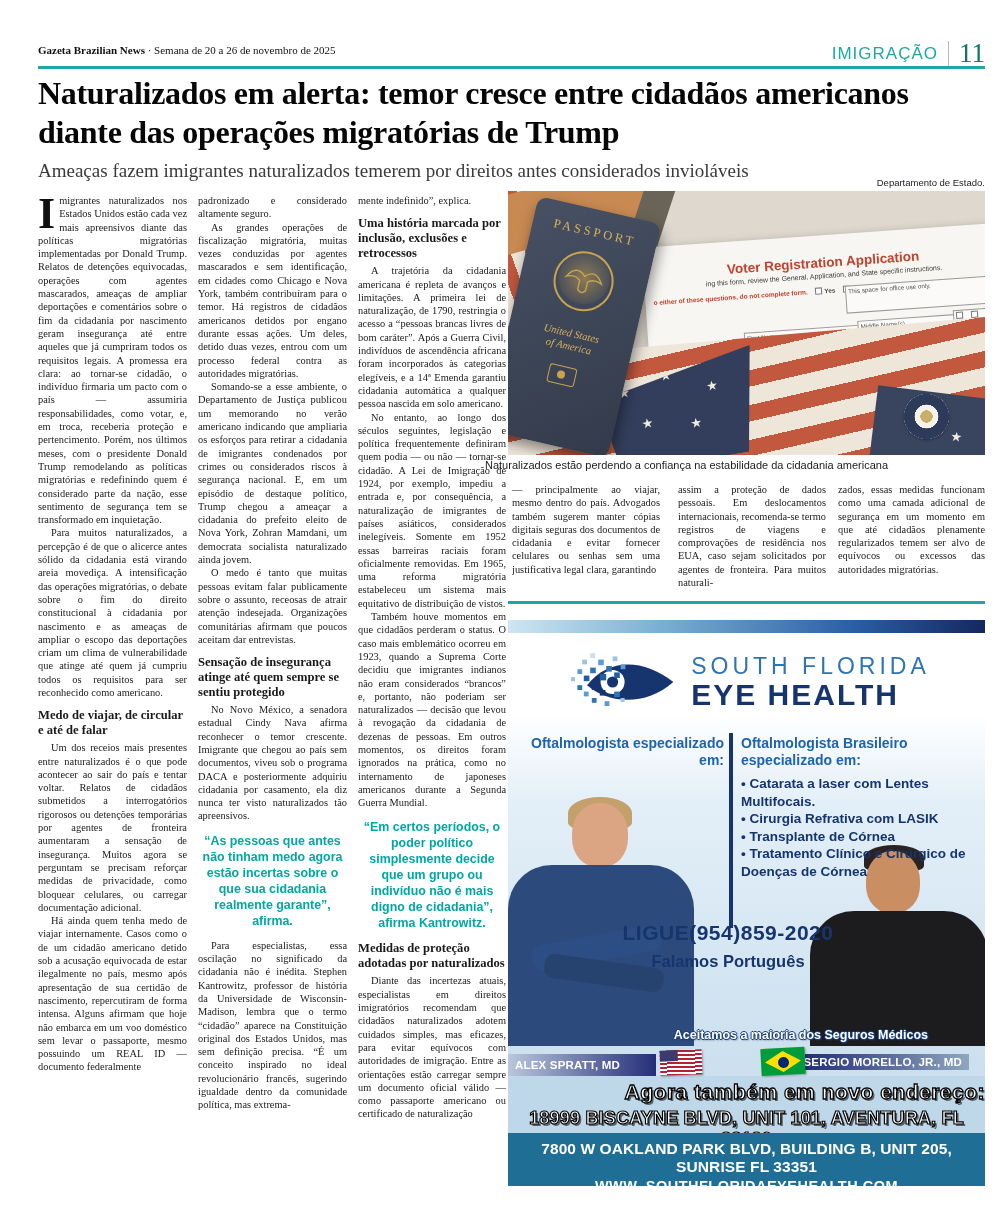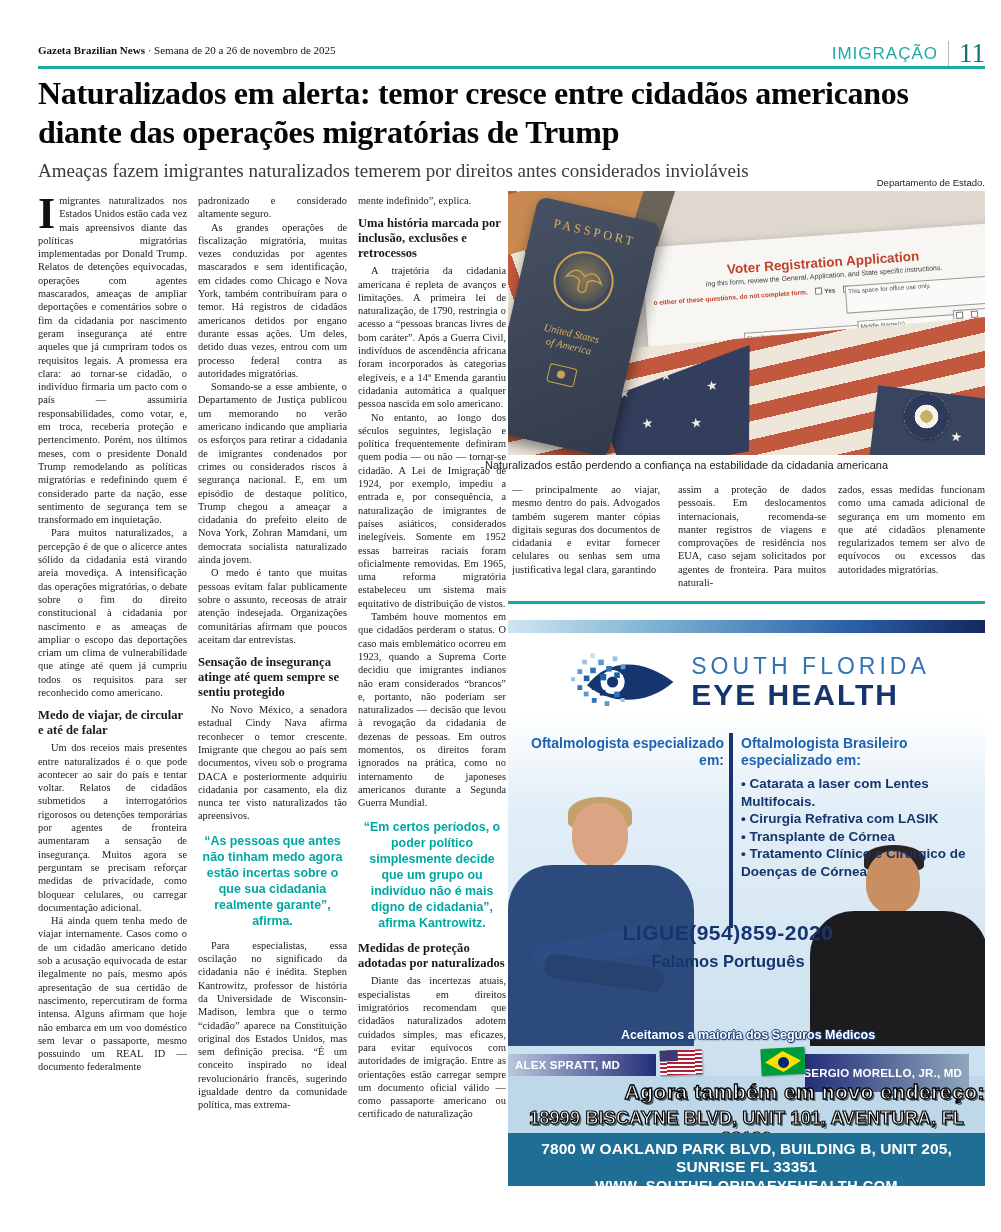--- a/index.html
+++ b/index.html
@@ -73,23 +73,23 @@
   .svc-divider{position:absolute;left:221px;top:100px;width:3.5px;height:195px;background:#16356f;z-index:3;}
   .ad-phone{position:absolute;left:55px;top:288px;width:330px;text-align:center;color:#16356f;font-weight:bold;font-size:21px;letter-spacing:0.5px;z-index:4;}
   .ad-lang{position:absolute;left:55px;top:319px;width:330px;text-align:center;color:#16356f;font-weight:bold;font-size:16.5px;z-index:4;}
   .doc{position:absolute;z-index:2;}
   .doc-left{left:-4px;top:152px;width:195px;height:261px;}
   .doc-right{left:300px;top:208px;width:181px;height:205px;}
   .d-head{position:absolute;border-radius:48% 48% 44% 44%;}
   .d-hair{position:absolute;border-radius:50% 50% 20% 20%;}
   .d-body{position:absolute;border-radius:44px 44px 0 0;}
   .d-arm{position:absolute;border-radius:10px;}
-  .ad-insur{position:absolute;left:60px;top:395px;width:360px;text-align:center;color:#fff;font-weight:bold;font-size:12.5px;z-index:5;text-shadow:-1px 0 #1a3f7c,1px 0 #1a3f7c,0 -1px #1a3f7c,0 1px #1a3f7c,1px 1px 2px #1a3f7c;}
+  .ad-insur{position:absolute;left:60px;top:395px;width:360px;text-align:right;color:#fff;font-weight:bold;font-size:12.5px;z-index:5;text-shadow:-1px 0 #1a3f7c,1px 0 #1a3f7c,0 -1px #1a3f7c,0 1px #1a3f7c,1px 1px 2px #1a3f7c;}
   .bar-left{position:absolute;left:0;top:421px;width:148px;height:22px;background:linear-gradient(90deg,#b9c7dc,#232e78);z-index:5;display:flex;align-items:center;}
-  .bar-right{position:absolute;left:297px;top:421px;width:164px;height:38px;background:linear-gradient(90deg,#232e78,#8fa7bd);z-index:5;display:flex;align-items:center;justify-content:flex-end;}
+  .bar-right{position:absolute;left:297px;top:421px;width:164px;height:16px;background:linear-gradient(90deg,#232e78,#8fa7bd);z-index:5;display:flex;align-items:center;justify-content:flex-end;}
   .bar-name{color:#fff;font-weight:bold;font-size:11.5px;letter-spacing:0.2px;padding:0 7px;white-space:nowrap;}
   .flag-us{position:absolute;left:152px;top:417px;width:42px;height:25px;z-index:6;background:repeating-linear-gradient(180deg,#b22234 0 2px,#ffffff 2px 4px);box-shadow:1px 1px 2px rgba(0,0,0,.3);transform:rotate(-2deg);}
   .flag-us:before{content:"";position:absolute;left:0;top:0;width:18px;height:11px;background:#3c3b6e;}
   .flag-br{position:absolute;left:253px;top:415px;width:44px;height:27px;z-index:6;background:#009b3a;box-shadow:1px 1px 2px rgba(0,0,0,.3);transform:rotate(-3deg);}
   .flag-br:before{content:"";position:absolute;left:4px;top:3px;width:36px;height:21px;background:#fedf00;clip-path:polygon(50% 0,100% 50%,50% 100%,0 50%);}
   .flag-br:after{content:"";position:absolute;left:16.5px;top:8.5px;width:11px;height:11px;border-radius:50%;background:#002776;}
   .band{position:absolute;left:0;top:443px;width:477px;height:70px;background:#bed8ea;z-index:4;}
   .outline1{position:absolute;left:0;top:447px;width:477px;text-align:right;color:#fff;font-weight:bold;font-size:21px;z-index:6;-webkit-text-stroke:1.3px #000;text-shadow:2px 2px 0 rgba(0,0,0,.55);letter-spacing:0.5px;}
   .outline2{position:absolute;left:0;top:475px;width:477px;text-align:center;color:#fff;font-weight:bold;font-size:18px;z-index:6;-webkit-text-stroke:1.2px #000;text-shadow:2px 2px 0 rgba(0,0,0,.55);letter-spacing:0.2px;}
   .ad-bottom{position:absolute;left:0;top:513px;width:477px;height:53px;background:#1e6e95;z-index:6;text-align:center;color:#fff;font-weight:bold;}
@@ -188,21 +188,21 @@
     <div class="blk blk-para">No entanto, ao longo dos séculos seguintes, legislação e política frequentemente definiram quem podia — ou não — tornar-se cidadão. A Lei de Imigração de 1924, por exemplo, impediu a entrada e, por consequência, a naturalização de imigrantes de países asiáticos, considerados inelegíveis. Somente em 1952 essas barreiras raciais foram oficialmente removidas. Em 1965, uma reforma migratória estabeleceu um sistema mais equitativo de distribuição de vistos.</div>
     <div class="blk blk-para">Também houve momentos em que cidadãos perderam o status. O caso mais emblemático ocorreu em 1923, quando a Suprema Corte decidiu que imigrantes indianos não eram considerados “brancos” e, portanto, não poderiam ser naturalizados — decisão que levou à revogação da cidadania de dezenas de pessoas. Em outros momentos, os direitos foram ignorados na prática, como no internamento de japoneses americanos durante a Segunda Guerra Mundial.</div>
     <div class="blk blk-quote">“Em certos períodos, o poder político simplesmente decide que um grupo ou indivíduo não é mais digno de cidadania”, afirma Kantrowitz.</div>
     <div class="blk blk-subhead">Medidas de proteção adotadas por naturalizados</div>
     <div class="blk blk-para">Diante das incertezas atuais, especialistas em direitos imigratórios recomendam que cidadãos naturalizados adotem cuidados simples, mas eficazes, para evitar equívocos com autoridades de imigração. Entre as orientações estão carregar sempre um documento oficial válido — como passaporte americano ou certificado de naturalização</div>
   </div>
 <div class="abs col col-short" style="left:512px;width:148px;">
     <div class="blk blk-para noind">— principalmente ao viajar, mesmo dentro do país. Advogados também sugerem manter cópias digitais seguras dos documentos de cidadania e evitar fornecer celulares ou senhas sem uma justificativa legal clara, garantindo</div>
   </div>
 <div class="abs col col-short" style="left:678px;width:148px;">
-    <div class="blk blk-para noind">assim a proteção de dados pessoais. Em deslocamentos internacionais, recomenda-se manter registros de viagens e comprovações de residência nos EUA, caso sejam solicitados por agentes de fronteira. Para muitos naturali-</div>
+    <div class="blk blk-para noind">assim a proteção de dados pessoais. Em deslocamentos internacionais, recomenda-se termo registros de viagens e comprovações de residência nos EUA, caso sejam solicitados por agentes de fronteira. Para muitos naturali-</div>
   </div>
 <div class="abs col col-short" style="left:838px;width:147px;">
     <div class="blk blk-para noind">zados, essas medidas funcionam como uma camada adicional de segurança em um momento em que até cidadãos plenamente regularizados temem ser alvo de equívocos ou excessos das autoridades migratórias.</div>
   </div>
 
 <div class="abs rule-teal2"></div>
 <div class="abs ad">
   <div class="ad-grad"></div>
   <div class="ad-body">
     <div class="ad-logo">

